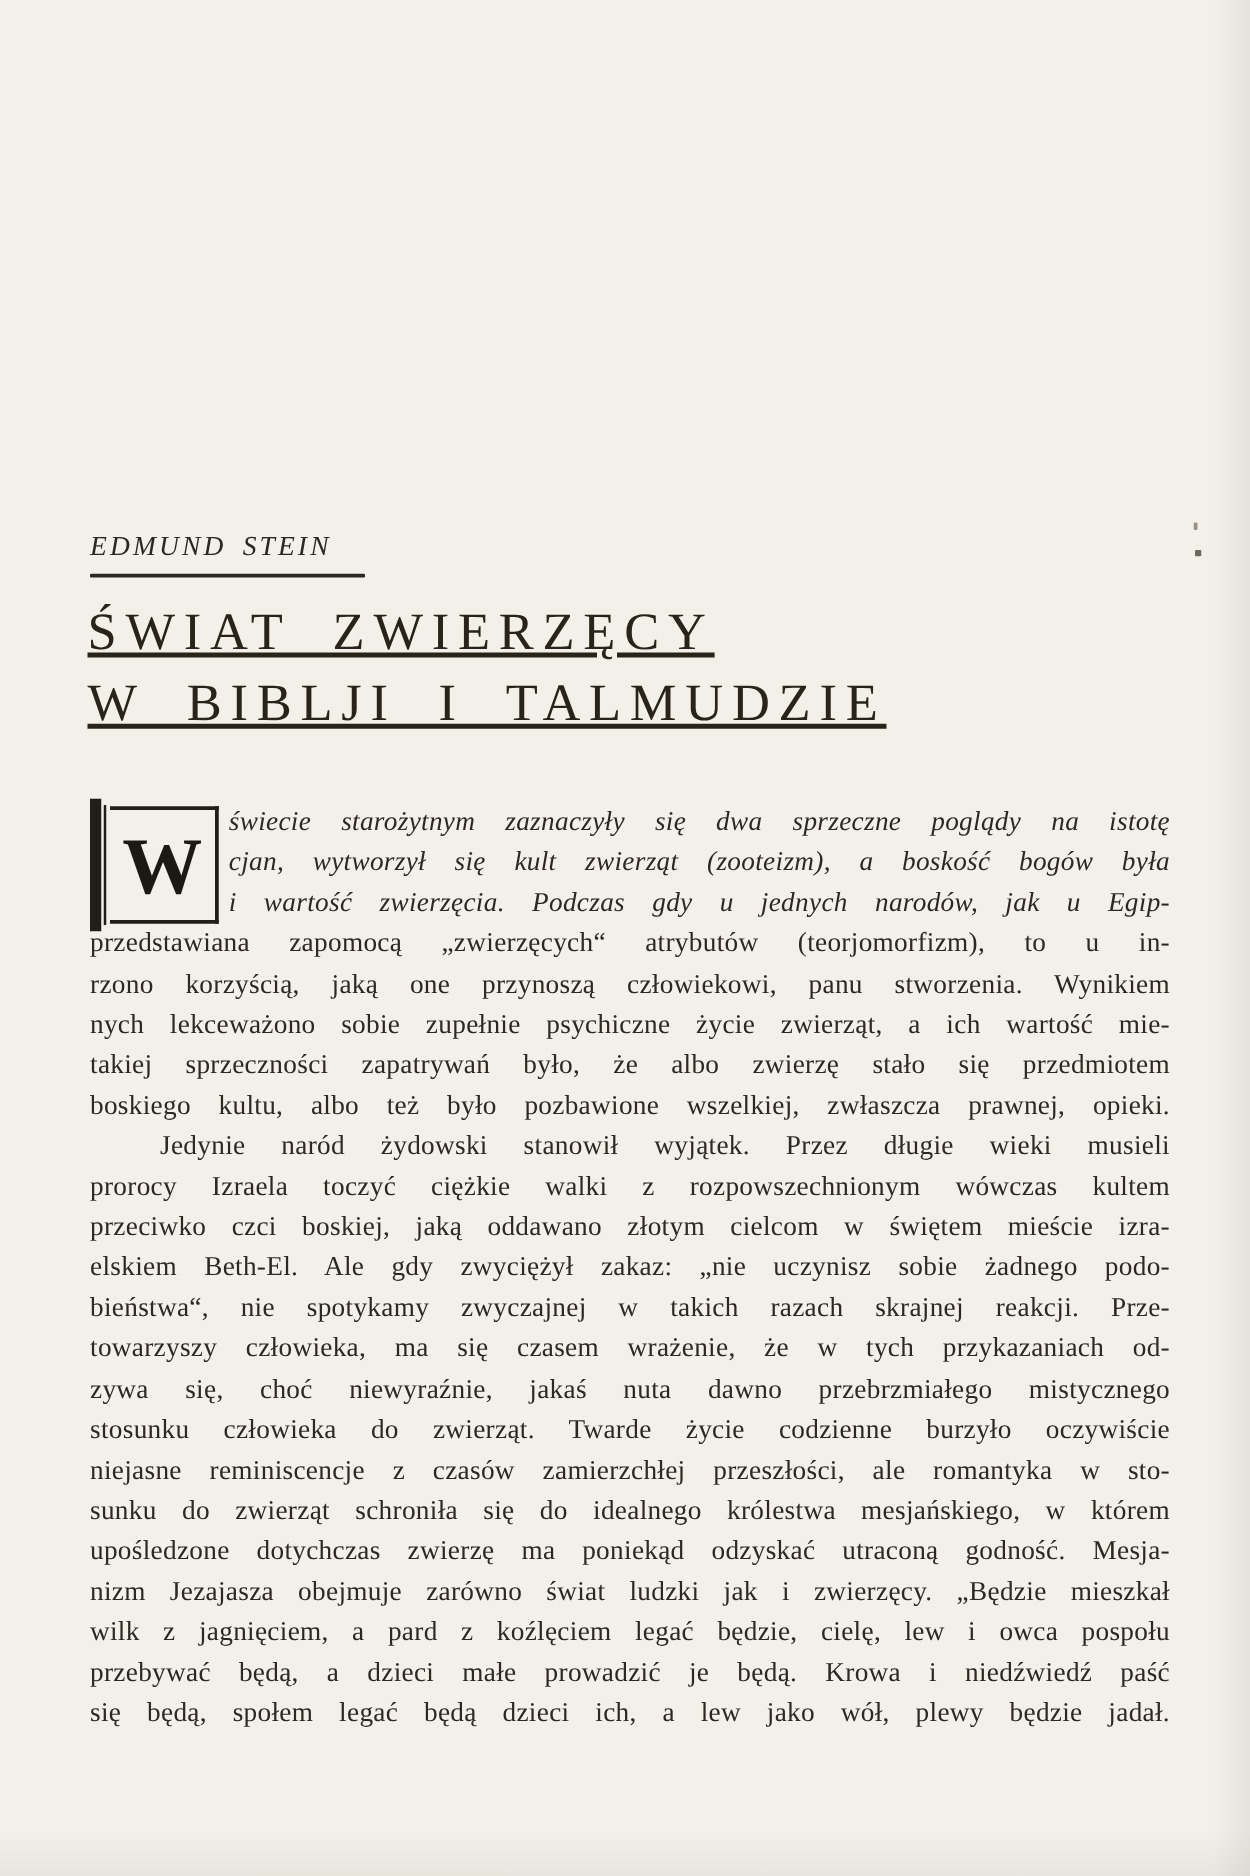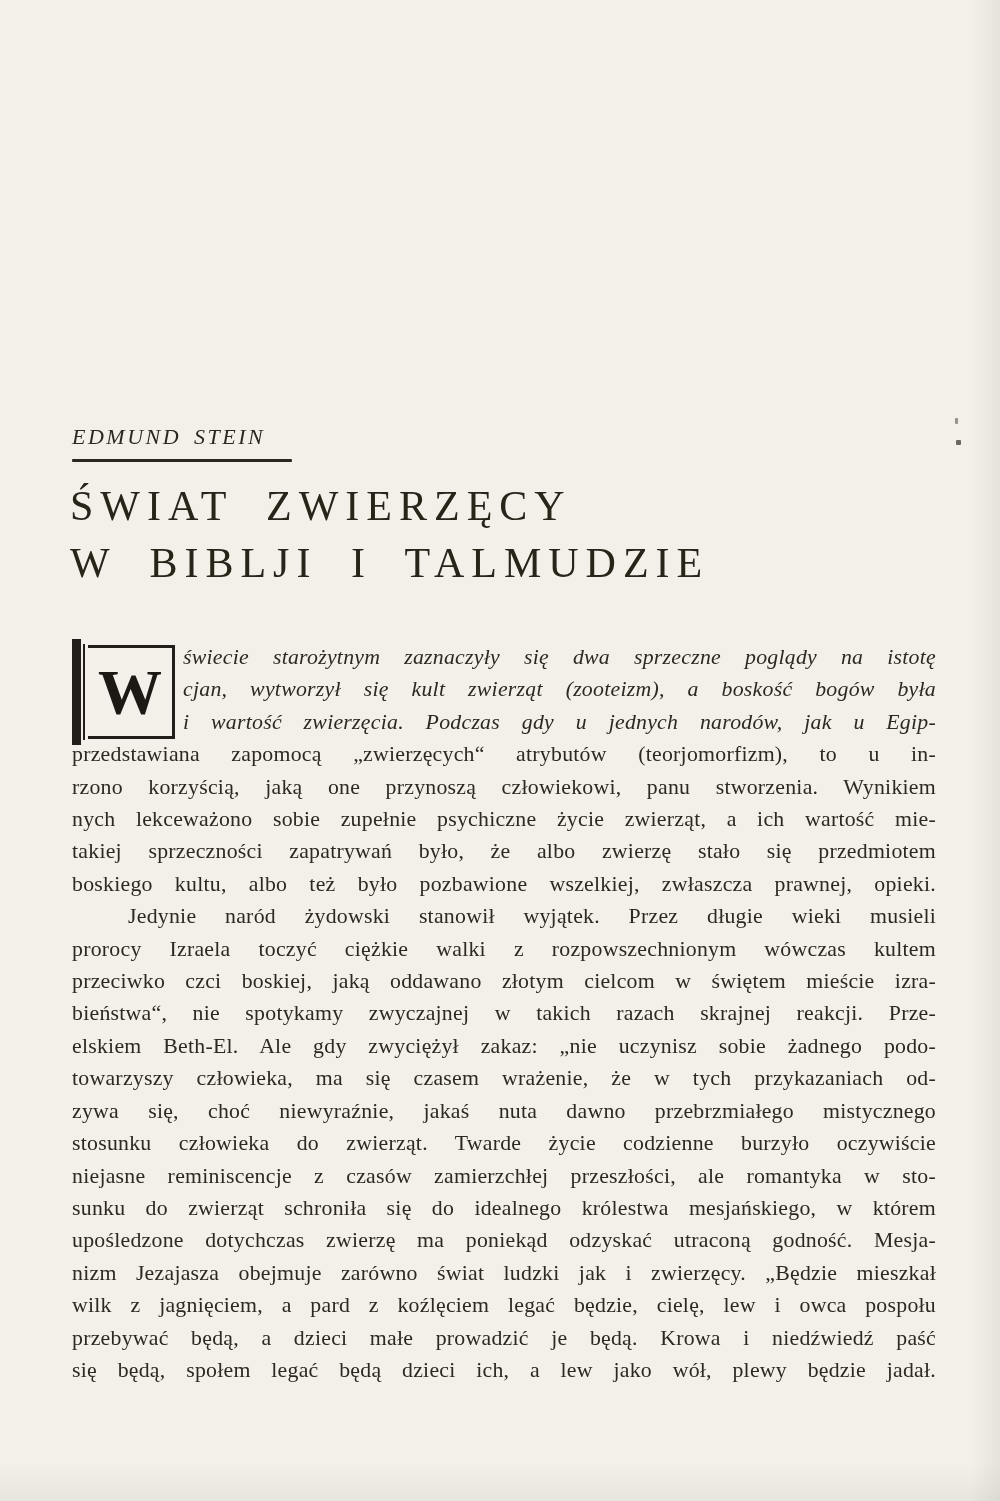--- a/index.html
+++ b/index.html
@@ -46,20 +46,21 @@
   .title-block {
     position: absolute;
     left: 70px;
     top: 478px;
     line-height: 57px;
     font-size: 42px;
     letter-spacing: 7px;
     word-spacing: 16px;
     color: #282419;
     white-space: nowrap;
+    text-decoration: underline;
   }
 
   
   .body-text {
     position: absolute;
     left: 72px;
     top: 641px;
     width: 864px;
     font-size: 21.8px;
     line-height: 32.4px;
@@ -156,22 +157,22 @@
           <div class="tline">nych lekceważono sobie zupełnie psychiczne życie zwierząt, a ich wartość mie-</div>
           <div class="tline">takiej sprzeczności zapatrywań było, że albo zwierzę stało się przedmiotem</div>
           <div class="tline">boskiego kultu, albo też było pozbawione wszelkiej, zwłaszcza prawnej, opieki.</div>
         </div>
     </div>
 
     <div class="para-2">
         <div class="tline">Jedynie naród żydowski stanowił wyjątek. Przez długie wieki musieli</div>
         <div class="tline">prorocy Izraela toczyć ciężkie walki z rozpowszechnionym wówczas kultem</div>
         <div class="tline">przeciwko czci boskiej, jaką oddawano złotym cielcom w świętem mieście izra-</div>
+        <div class="tline">elskiem Beth-El. Ale gdy zwyciężył zakaz: „nie uczynisz sobie żadnego podo-</div>
         <div class="tline">bieństwa“, nie spotykamy zwyczajnej w takich razach skrajnej reakcji. Prze-</div>
-        <div class="tline">elskiem Beth-El. Ale gdy zwyciężył zakaz: „nie uczynisz sobie żadnego podo-</div>
         <div class="tline">towarzyszy człowieka, ma się czasem wrażenie, że w tych przykazaniach od-</div>
         <div class="tline">zywa się, choć niewyraźnie, jakaś nuta dawno przebrzmiałego mistycznego</div>
         <div class="tline">stosunku człowieka do zwierząt. Twarde życie codzienne burzyło oczywiście</div>
         <div class="tline">niejasne reminiscencje z czasów zamierzchłej przeszłości, ale romantyka w sto-</div>
         <div class="tline">sunku do zwierząt schroniła się do idealnego królestwa mesjańskiego, w którem</div>
         <div class="tline">upośledzone dotychczas zwierzę ma poniekąd odzyskać utraconą godność. Mesja-</div>
         <div class="tline">nizm Jezajasza obejmuje zarówno świat ludzki jak i zwierzęcy. „Będzie mieszkał</div>
         <div class="tline">wilk z jagnięciem, a pard z koźlęciem legać będzie, cielę, lew i owca pospołu</div>
         <div class="tline">przebywać będą, a dzieci małe prowadzić je będą. Krowa i niedźwiedź paść</div>
         <div class="tline">się będą, społem legać będą dzieci ich, a lew jako wół, plewy będzie jadał.</div>

